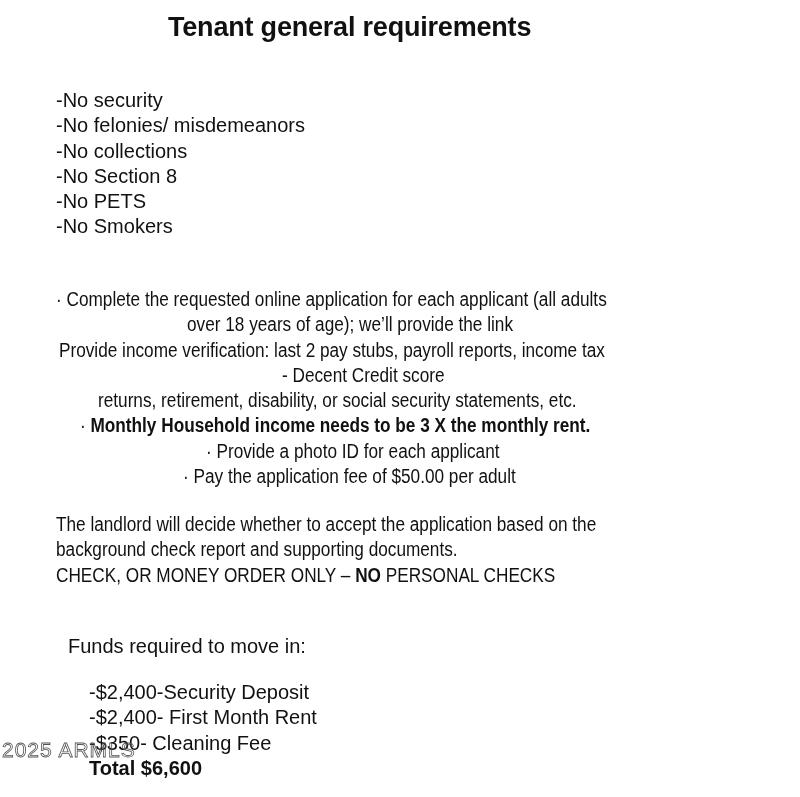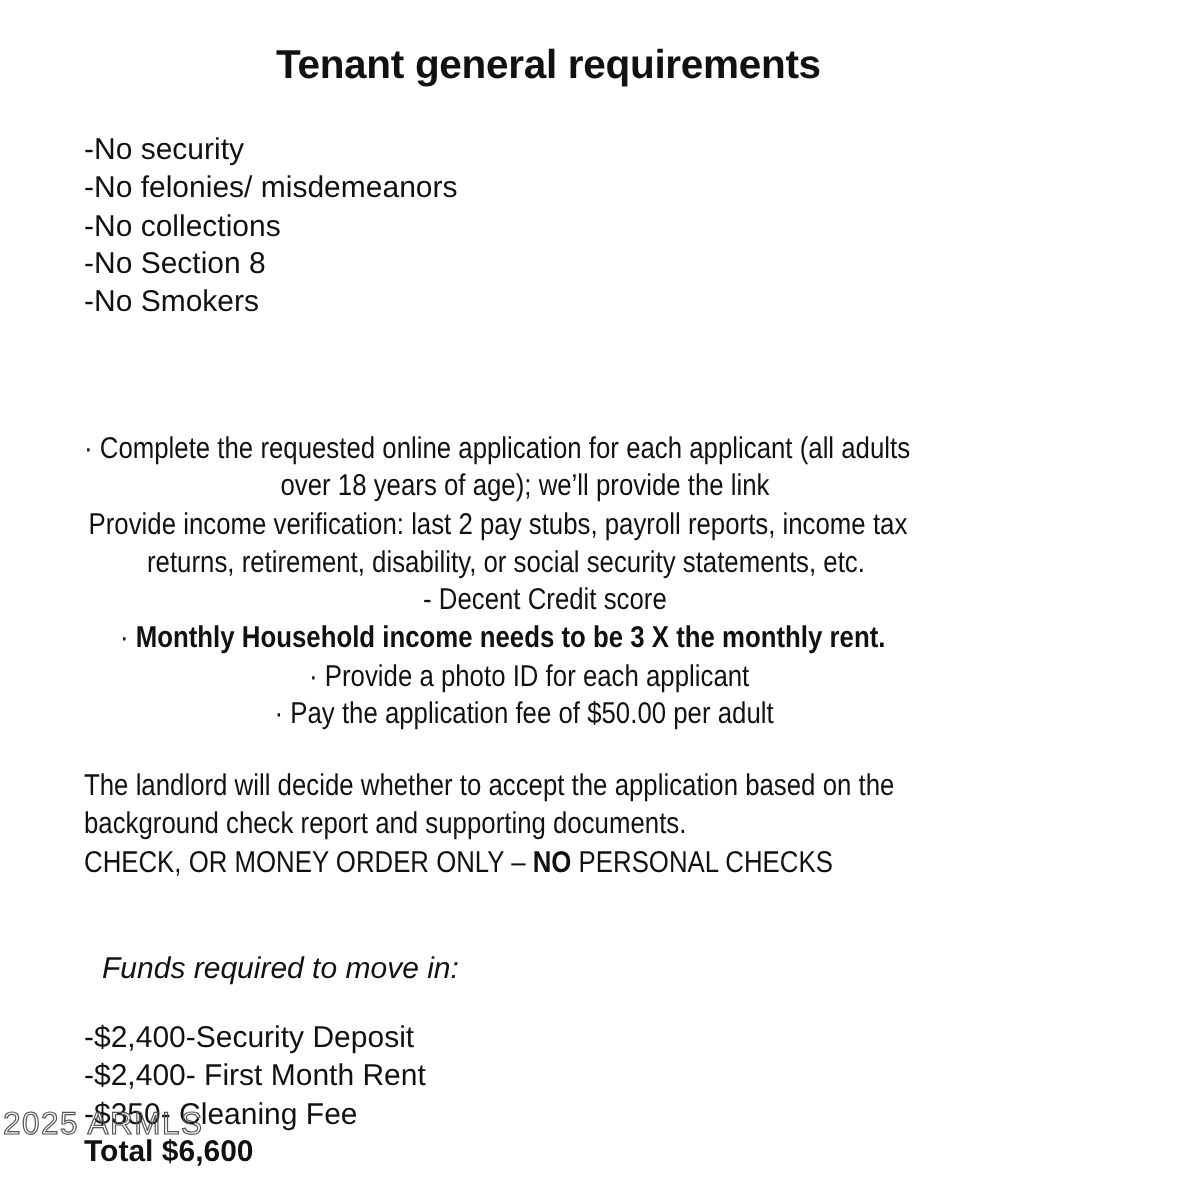--- a/index.html
+++ b/index.html
@@ -15,43 +15,43 @@
       font-family: "Liberation Sans", sans-serif;
       color: #111111;
     }
     .title {
       position: absolute;
       left: 168px;
       top: 12px;
       font-size: 27px;
       font-weight: bold;
       letter-spacing: -0.2px;
-      margin: 16px;
+      margin: 0;
     }
     .block {
       position: absolute;
       left: 56px;
       font-size: 20px;
       line-height: 25.3px;
     }
     .line {
       white-space: nowrap;
       display: block;
     }
     .cond {
       display: inline-block;
       transform-origin: left center;
       transform: scaleX(0.86);
     }
     .bold { font-weight: bold; }
     #restrictions { top: 88px; }
     #requirements { top: 287px; text-align: center; }
     #landlord { top: 512px; }
-    #funds-heading { top: 634px; left: 68px; font-style: italic; }
-    #funds-list { top: 680px; }
+    #funds-heading { top: 634px; left: 68px; }
+    #funds-list { top: 680px; margin-left: 33px; }
     .watermark {
       position: absolute;
       left: 2px;
       top: 738px;
       font-family: Liberation Sans, sans-serif;
       font-size: 21px;
       color: rgba(255,255,255,0.0);
       -webkit-text-stroke: 0.8px #555555;
       letter-spacing: 1px;
       white-space: nowrap;
@@ -61,29 +61,30 @@
 </head>
 <body>
 
 <h1 class="title">Tenant general requirements</h1>
 
 <div class="block" id="restrictions">
   <span class="line">-No security</span>
   <span class="line">-No felonies/ misdemeanors</span>
   <span class="line">-No collections</span>
   <span class="line">-No Section 8</span>
+  <span class="line">-No PETS</span>
   <span class="line">-No Smokers</span>
 </div>
 
 <div class="block" id="requirements">
   <span class="line"><span class="cond">· Complete the requested online application for each applicant (all adults</span></span>
   <span class="line"><span class="cond">over 18 years of age); we’ll provide the link</span></span>
   <span class="line"><span class="cond">Provide income verification: last 2 pay stubs, payroll reports, income tax</span></span>
+  <span class="line"><span class="cond">- Decent Credit score</span></span>
   <span class="line"><span class="cond">returns, retirement, disability, or social security statements, etc.</span></span>
-  <span class="line"><span class="cond">- Decent Credit score</span></span>
   <span class="line"><span class="cond"><span>· </span><span class="bold">Monthly Household income needs to be 3 X the monthly rent.</span></span></span>
   <span class="line"><span class="cond">· Provide a photo ID for each applicant</span></span>
   <span class="line"><span class="cond">· Pay the application fee of $50.00 per adult</span></span>
 </div>
 
 <div class="block" id="landlord">
   <span class="line"><span class="cond">The landlord will decide whether to accept the application based on the</span></span>
   <span class="line"><span class="cond">background check report and supporting documents.</span></span>
   <span class="line"><span class="cond"><span>CHECK, OR MONEY ORDER ONLY – </span><span class="bold">NO</span><span> PERSONAL CHECKS</span></span></span>
 </div>

